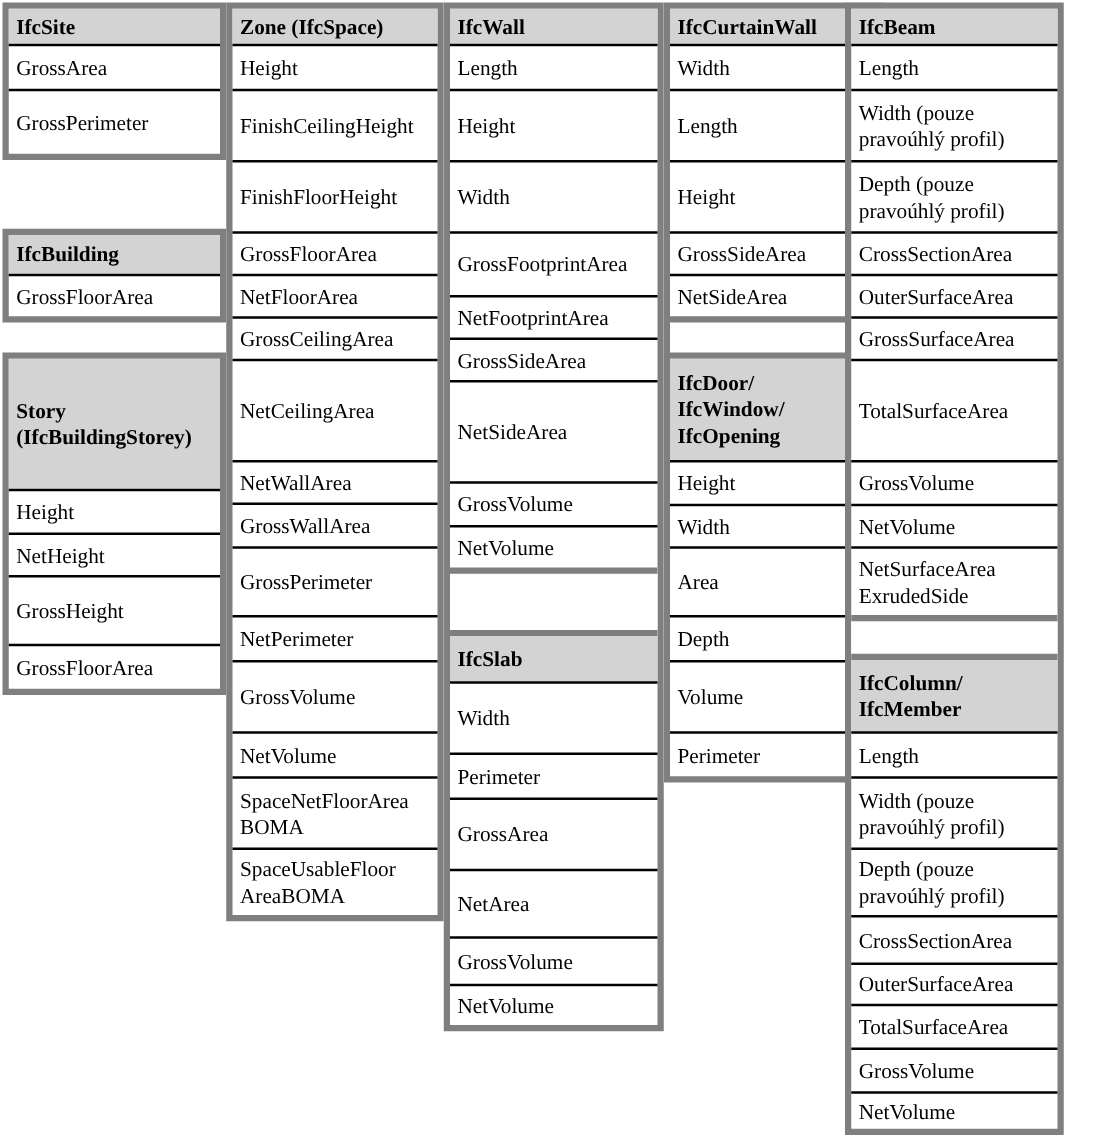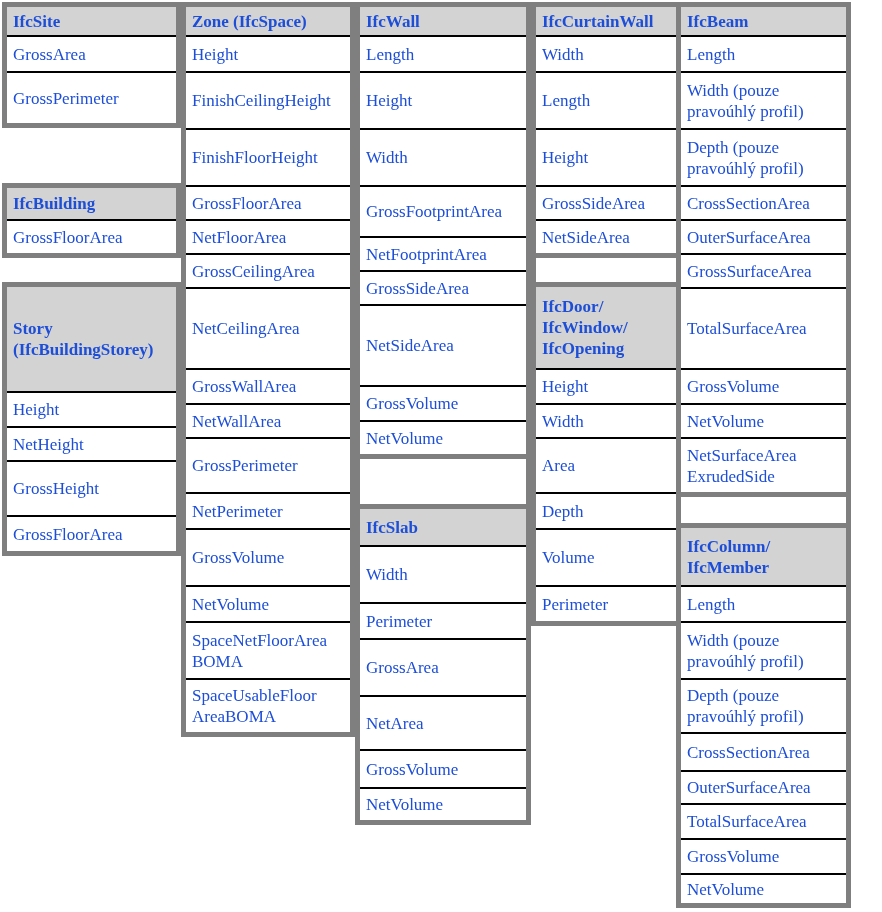--- a/index.html
+++ b/index.html
@@ -52,21 +52,21 @@
     padding: 0;
     background: #ffffff;
   }
   .row.spacer + .row {
     border-top: 0;
   }
 </style>
 </head>
 <body>
 
-<div class="canvas" style="background: rgb(255, 255, 255); color: #1d4ed8;">
+<div class="canvas" style="background: rgb(255, 255, 255); color: #000000;">
     <div class="col" style="left: 2px; width: 179px;">
       <div class="tbl" style="top: 2px;">
         <div class="row header" style="height: 28px;">IfcSite</div>
         <div class="row item" style="height: 36px;">GrossArea</div>
         <div class="row item" style="height: 52px;">GrossPerimeter</div>
       </div>
       <div class="tbl" style="top: 183px;">
         <div class="row header" style="height: 31px;">IfcBuilding</div>
         <div class="row item" style="height: 34px;">GrossFloorArea</div>
       </div>
@@ -82,22 +82,22 @@
     <div class="col" style="left: 181px; width: 174px;">
       <div class="tbl" style="top: 2px;">
         <div class="row header" style="height: 28px;">Zone (IfcSpace)</div>
         <div class="row item" style="height: 36px;">Height</div>
         <div class="row item" style="height: 57px;">FinishCeilingHeight</div>
         <div class="row item" style="height: 57px;">FinishFloorHeight</div>
         <div class="row item" style="height: 34px;">GrossFloorArea</div>
         <div class="row item" style="height: 34px;">NetFloorArea</div>
         <div class="row item" style="height: 34px;">GrossCeilingArea</div>
         <div class="row item" style="height: 81px;">NetCeilingArea</div>
+        <div class="row item" style="height: 34px;">NetWallArea</div>
         <div class="row item" style="height: 35px;">GrossWallArea</div>
-        <div class="row item" style="height: 34px;">NetWallArea</div>
         <div class="row item" style="height: 55px;">GrossPerimeter</div>
         <div class="row item" style="height: 36px;">NetPerimeter</div>
         <div class="row item" style="height: 57px;">GrossVolume</div>
         <div class="row item" style="height: 36px;">NetVolume</div>
         <div class="row item" style="height: 57px;">SpaceNetFloorArea
 BOMA</div>
         <div class="row item" style="height: 54px;">SpaceUsableFloor
 AreaBOMA</div>
       </div>
     </div>

